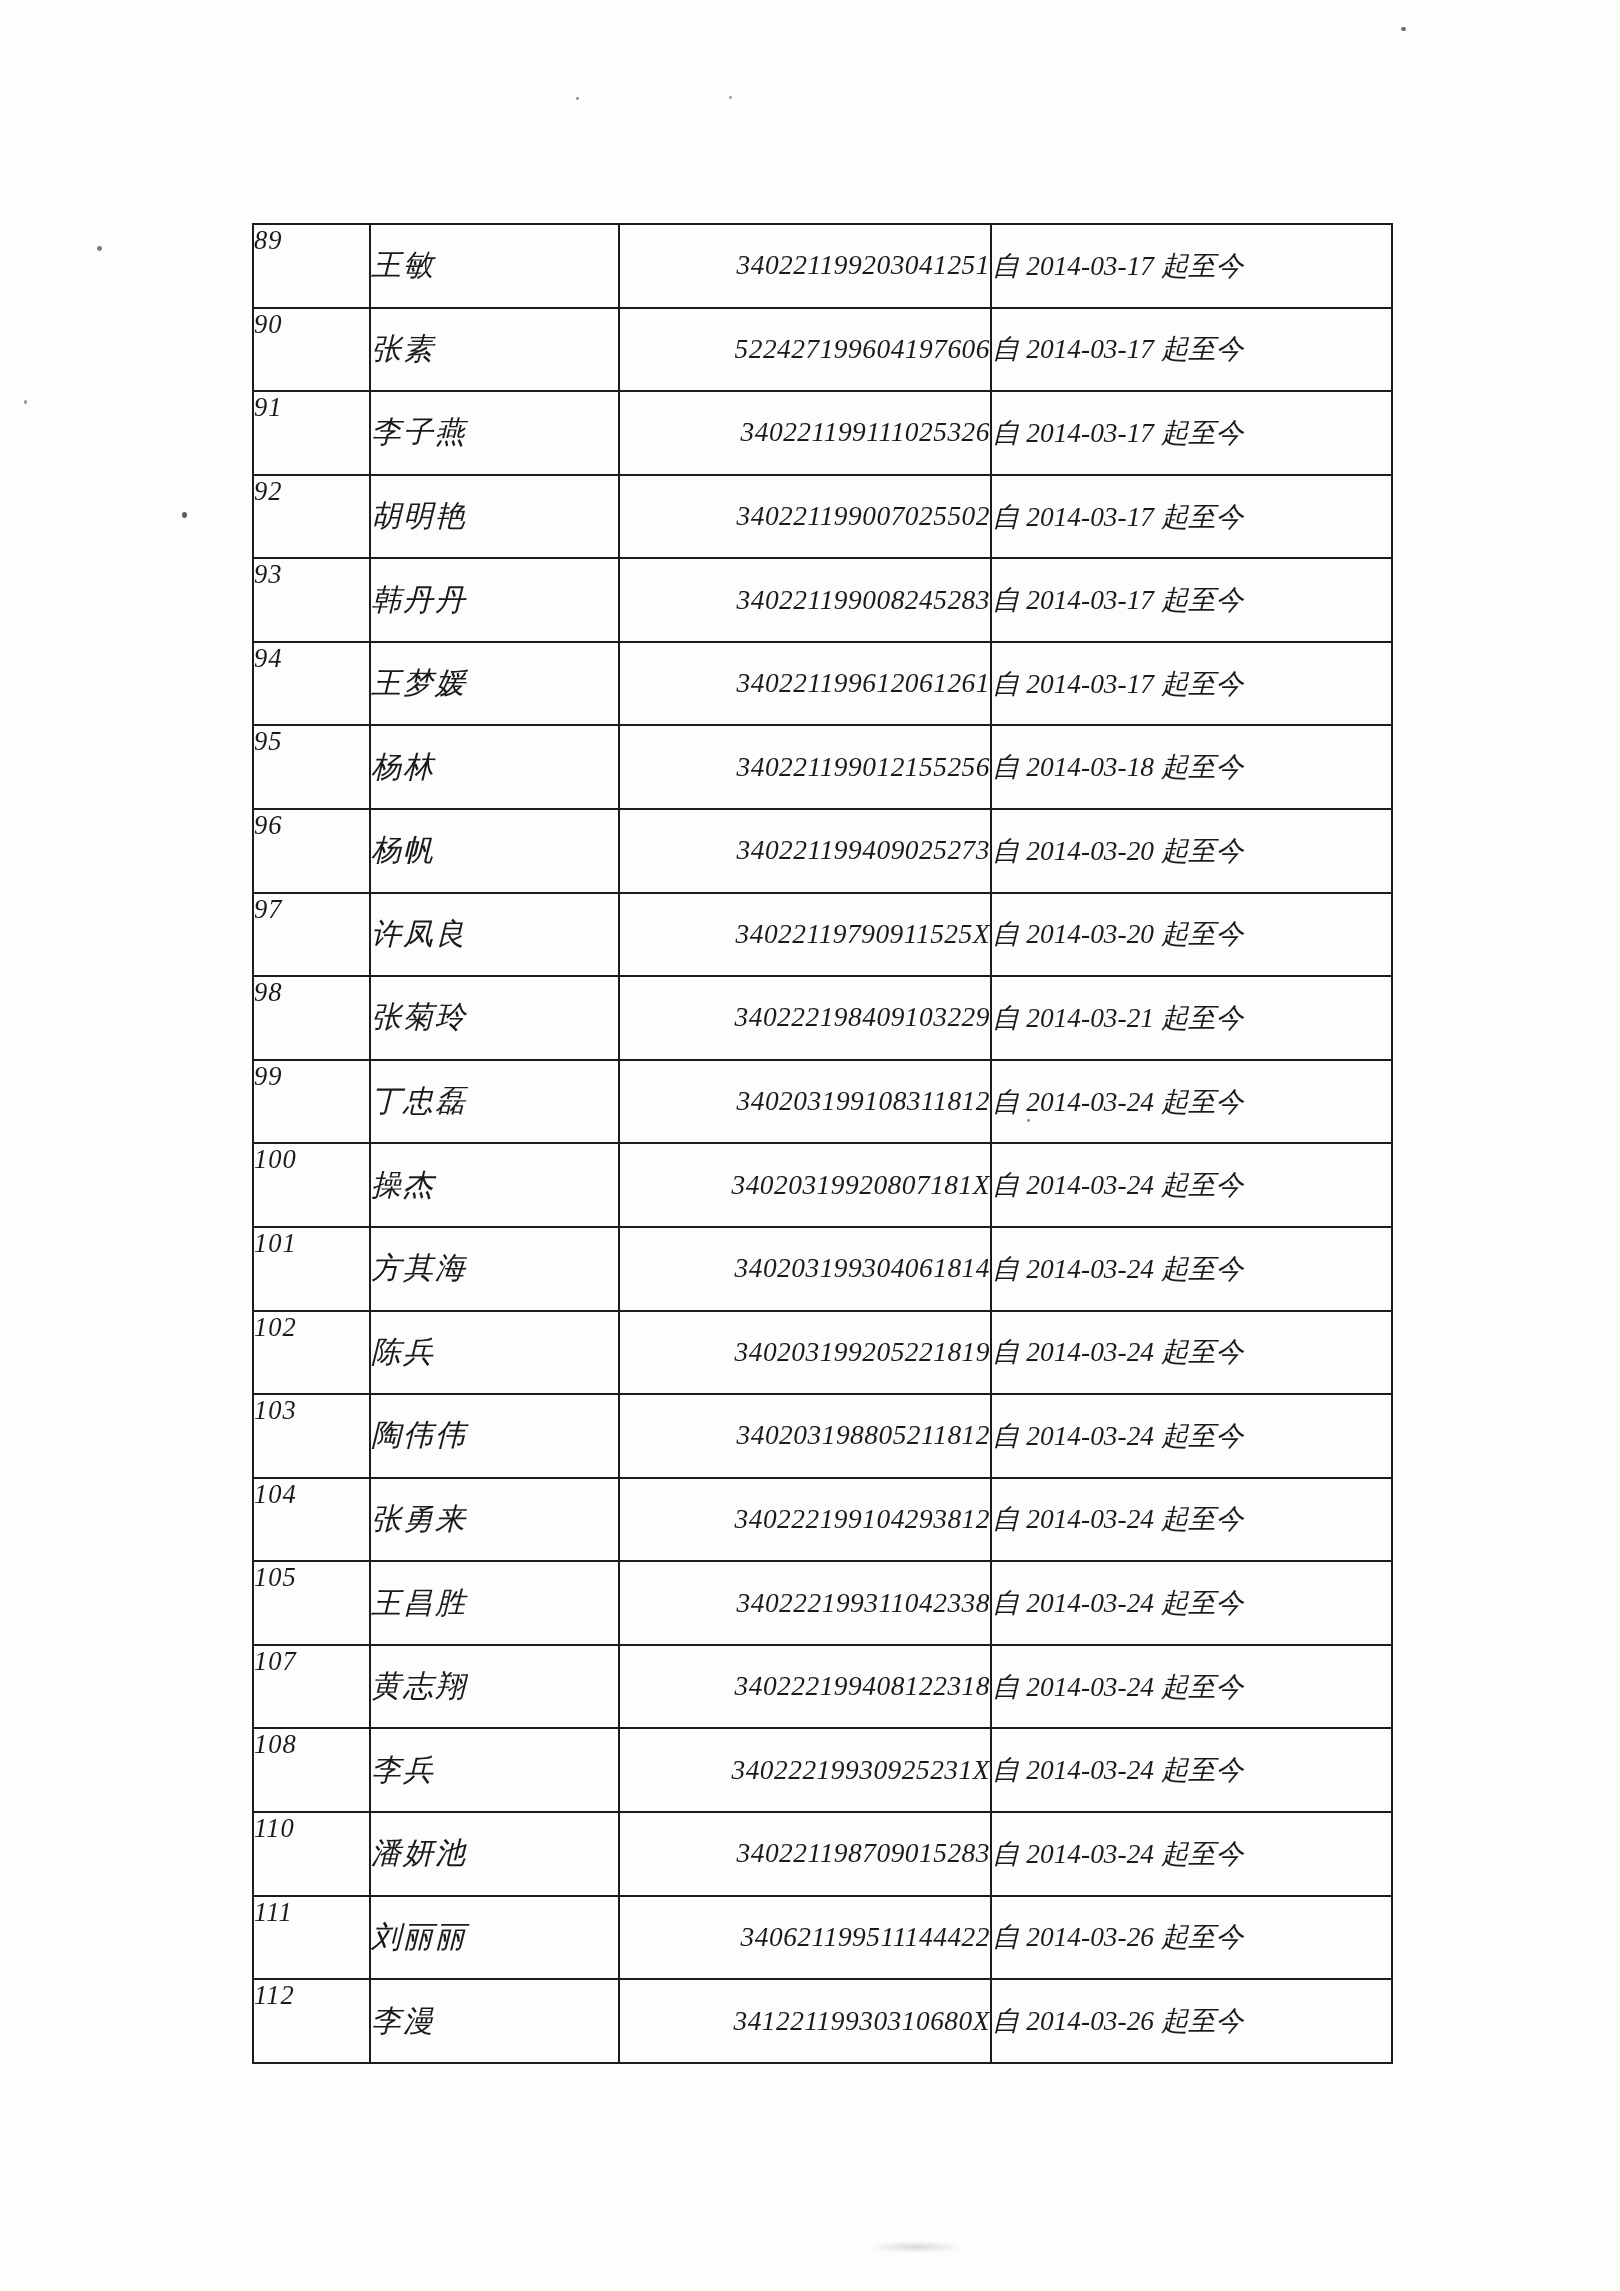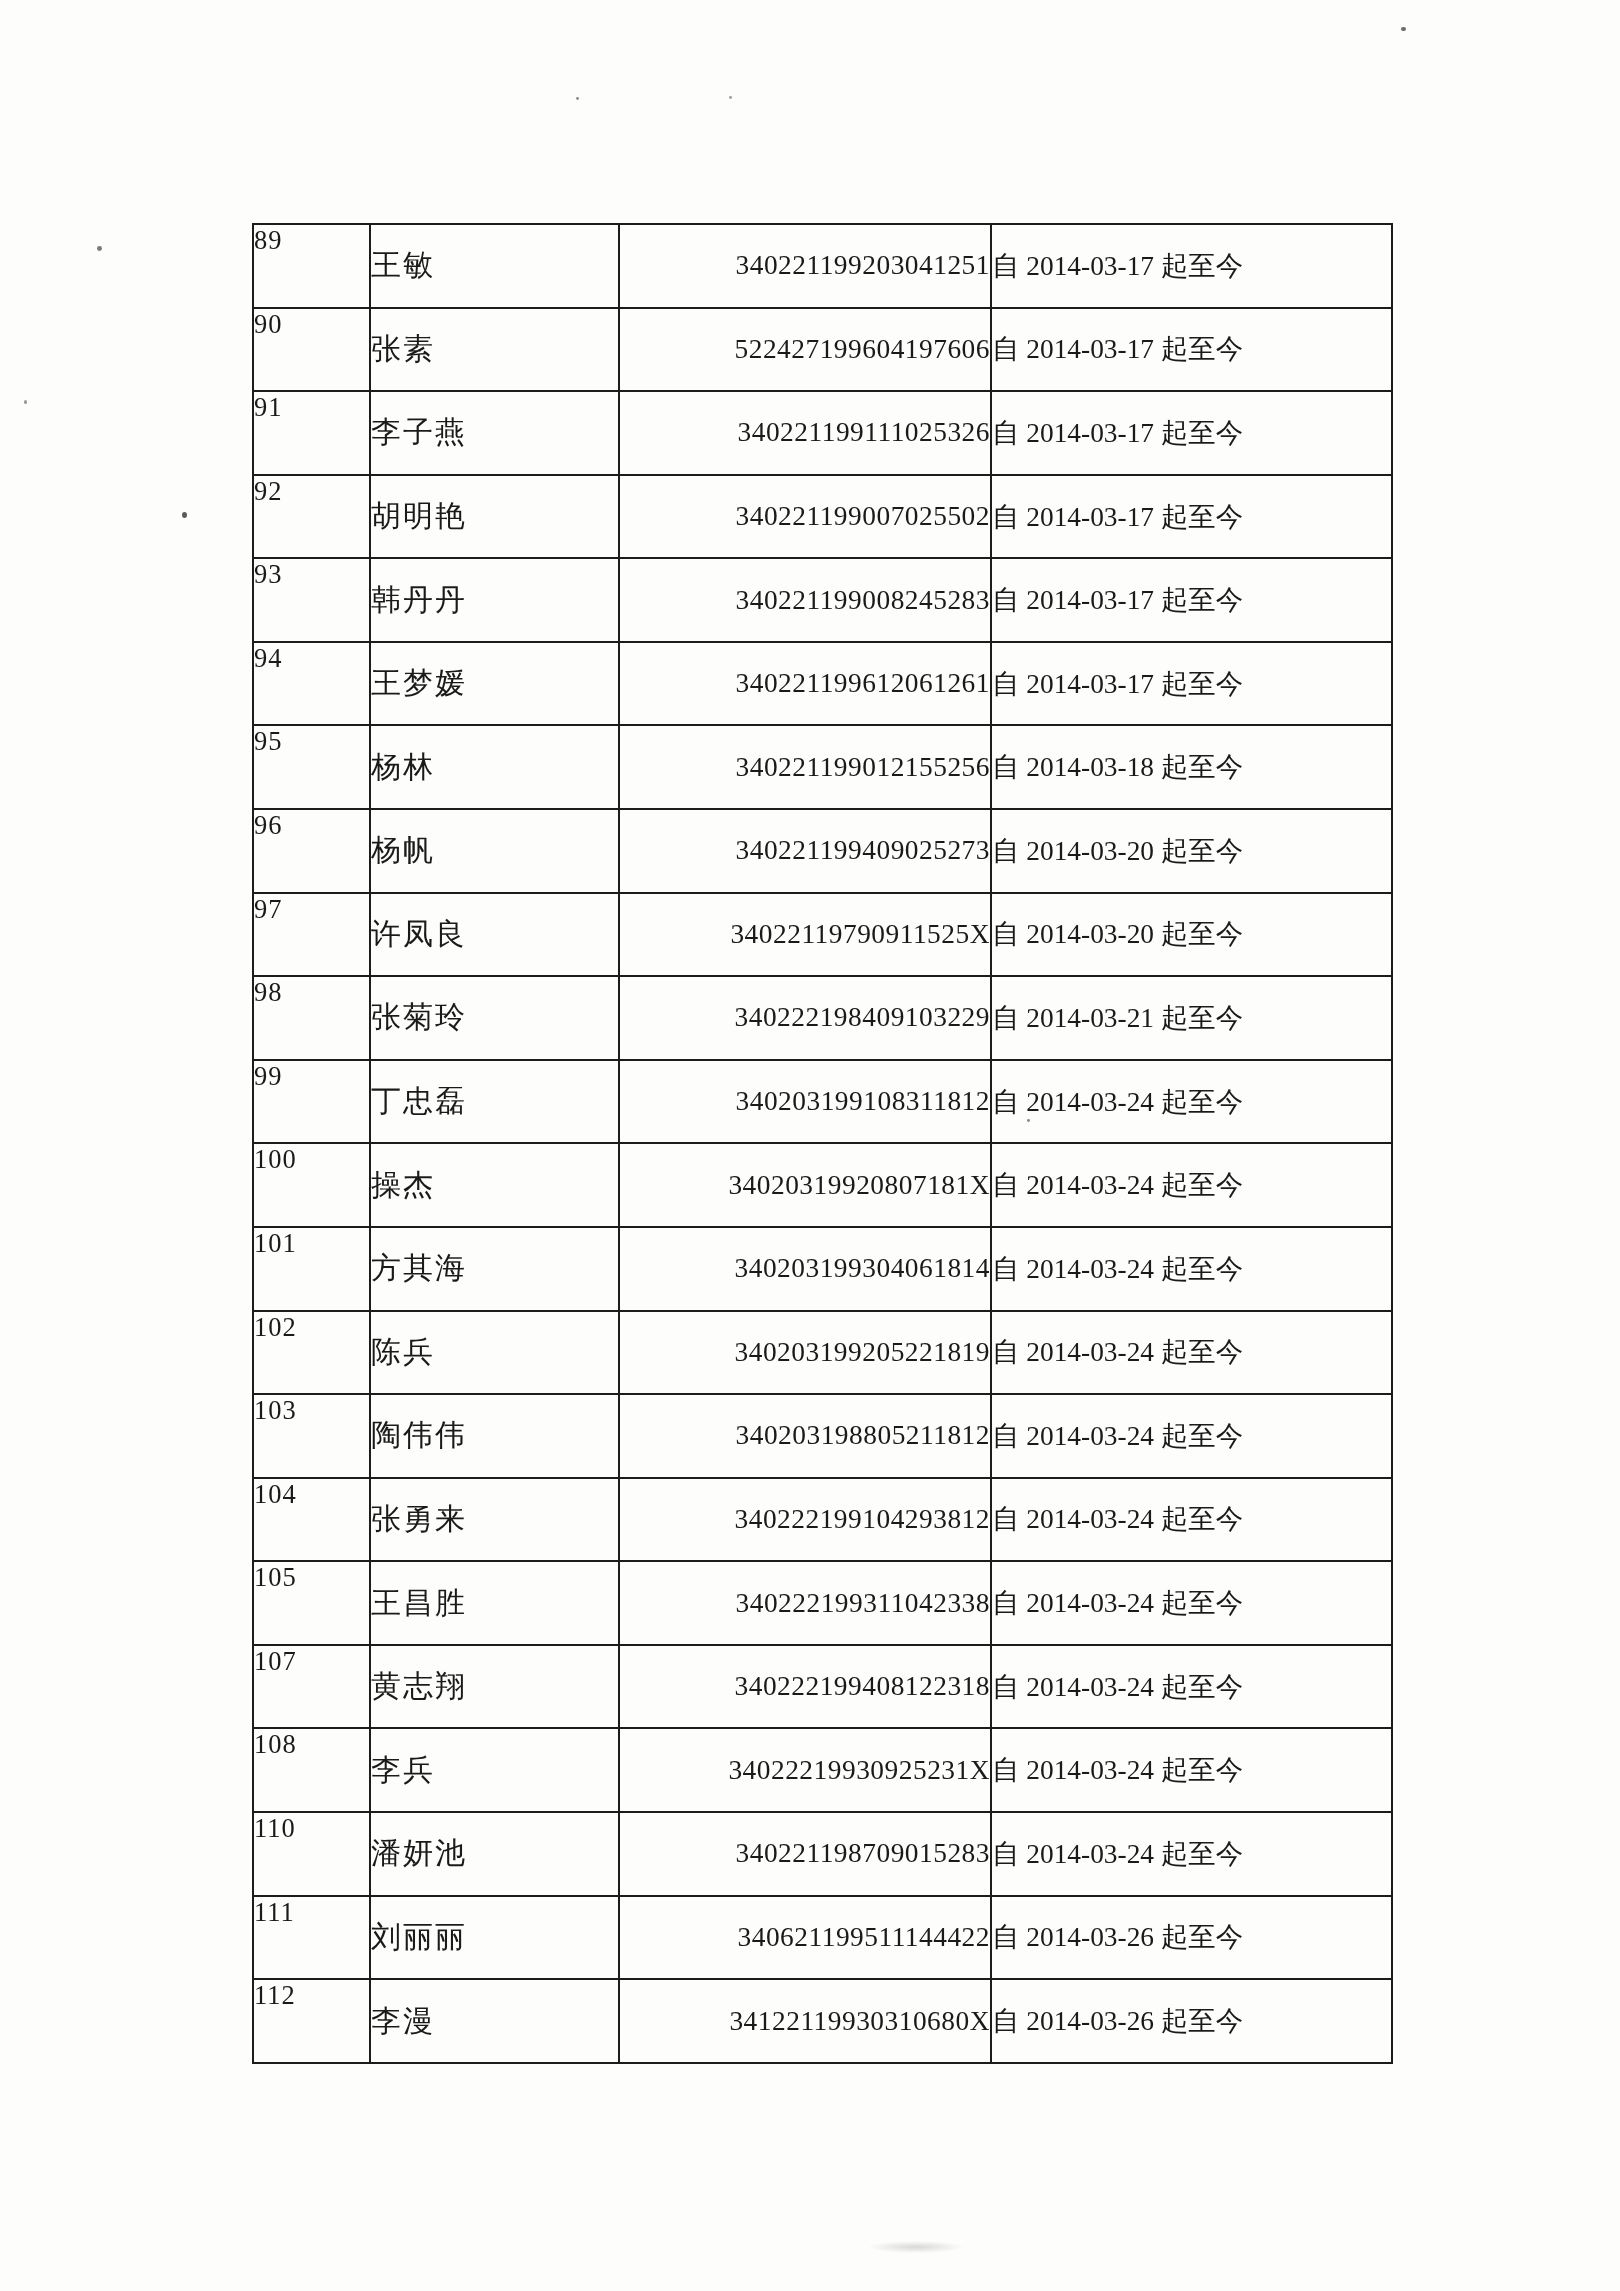--- a/index.html
+++ b/index.html
@@ -23,20 +23,21 @@
       #fdfdfc;
   }
   table.roster {
     position: absolute;
     left: 252px;
     top: 223px;
     width: 1139px;
     height: 1841px;
     border-collapse: collapse;
     table-layout: fixed;
+    font-style: italic;
   }
   table.roster td {
     border: 2px solid #1c1c1c;
     padding: 0;
     overflow: hidden;
   }
   table.roster tr {
     height: 77px;
   }
   

